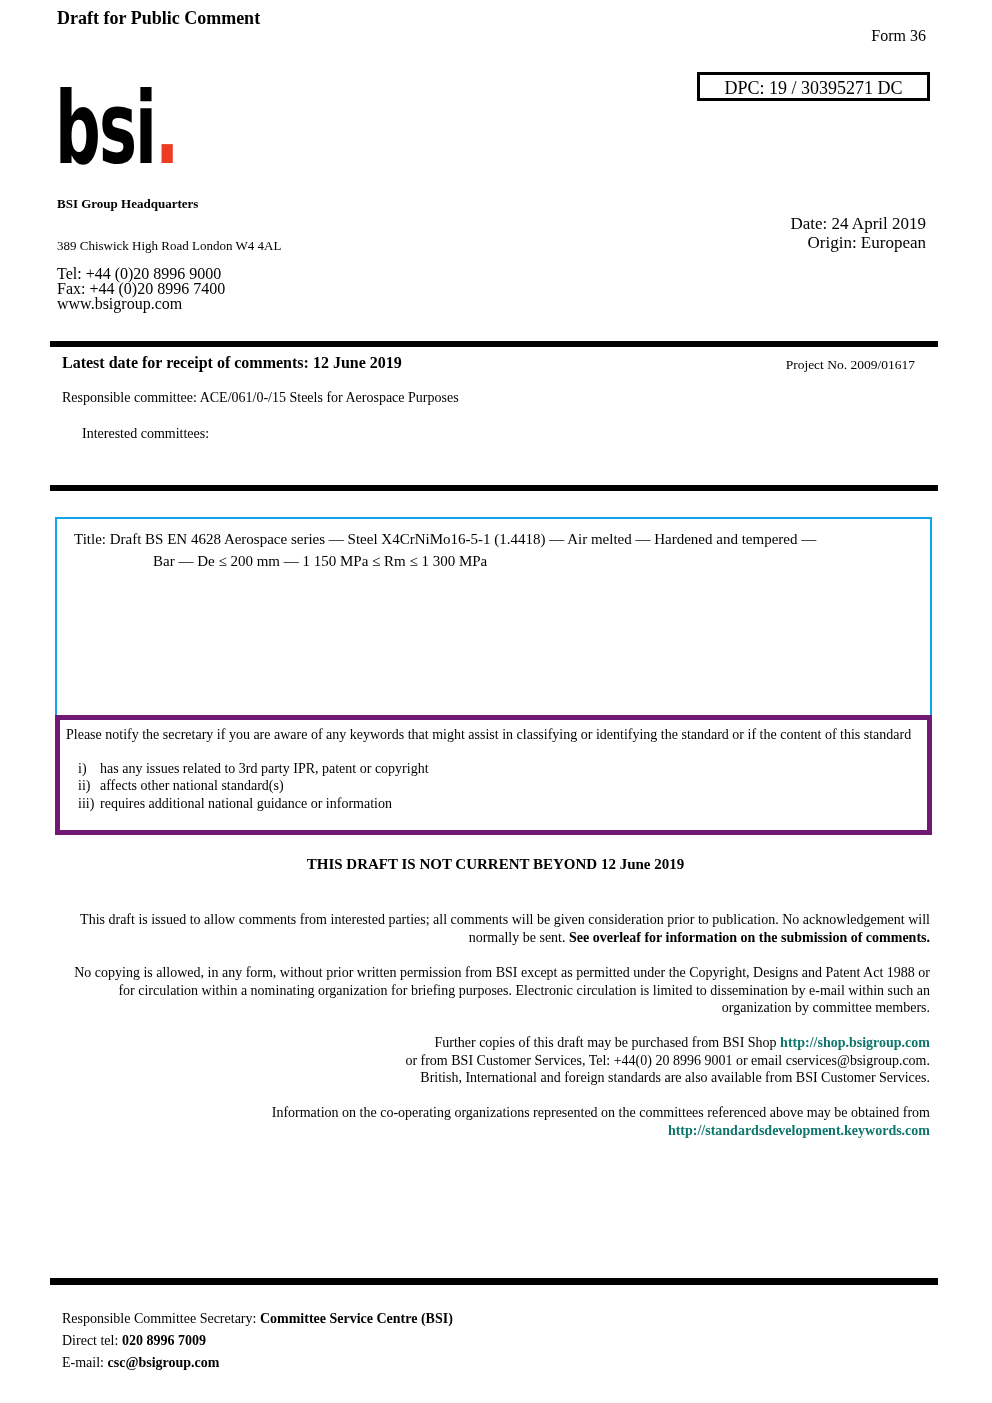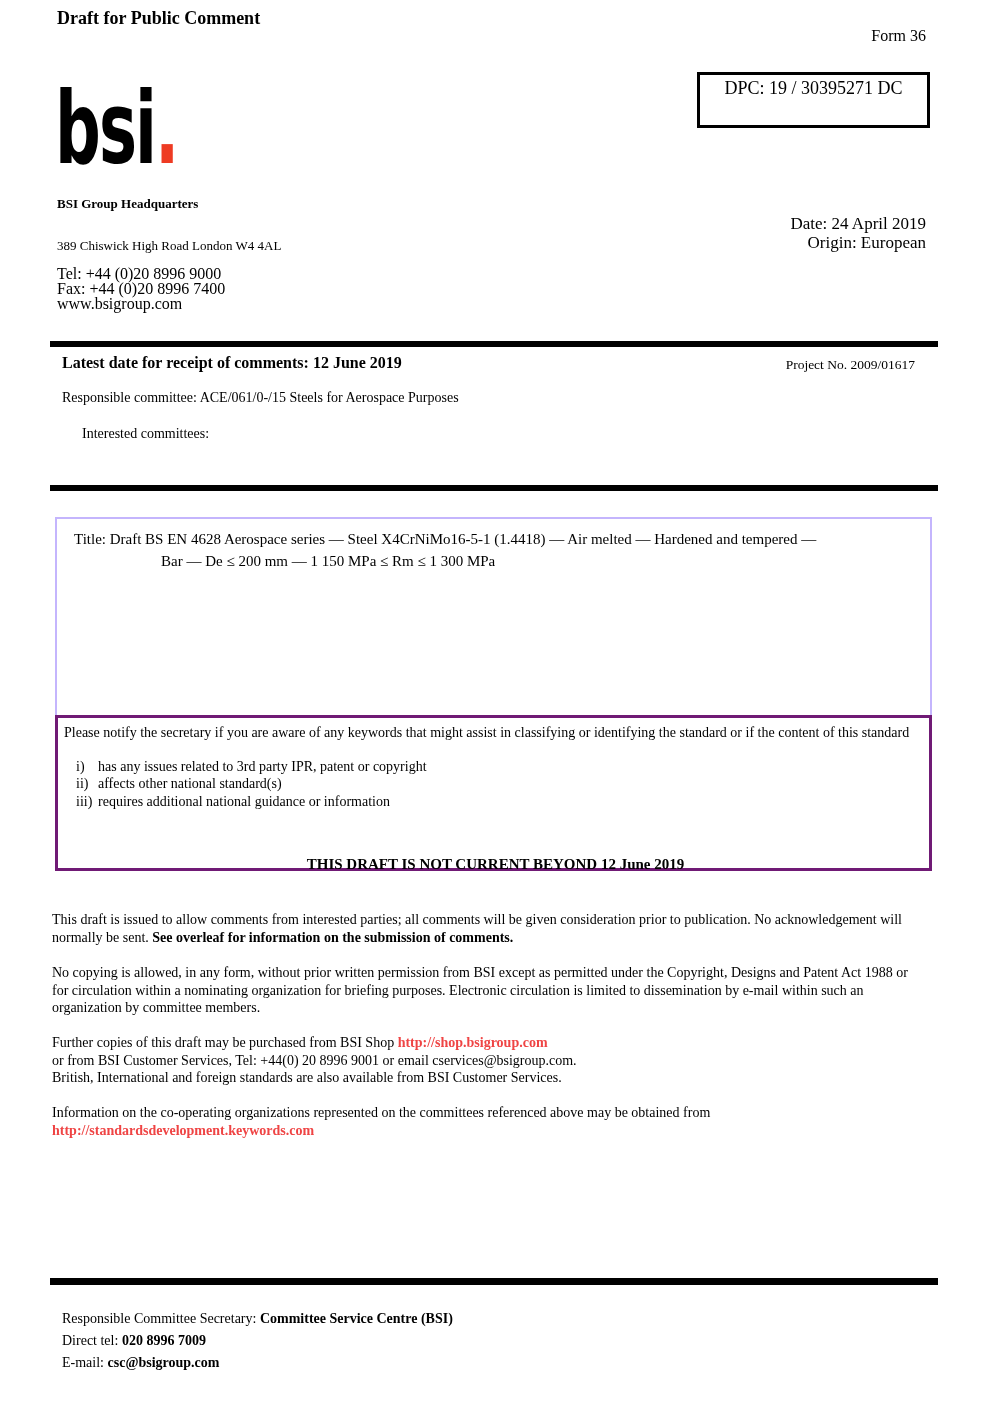--- a/index.html
+++ b/index.html
@@ -13,21 +13,21 @@
     font-family: "Liberation Serif", serif;
     color: #000;
     overflow: hidden;
   }
   .abs { position: absolute; }
 
   .draft-label { left: 57px; top: 8px; font-size: 18px; font-weight: bold; }
   .form-label  { right: 66px; top: 27px; font-size: 16px; }
 
   .dpc-box {
-    left: 697px; top: 72px; width: 233px; height: 56px;
+    left: 697px; top: 72px; width: 233px; height: 29px;
     border: 3px solid #000; text-align: center; padding-top: 3px;
     font-size: 18px;
   }
 
   .logo {
     left: 55px; top: 83px;
     font-family: "DejaVu Sans", sans-serif;
     font-weight: bold;
     font-size: 100px;
     line-height: 0.92;
@@ -49,47 +49,47 @@
   .rule-2 { top: 485px; height: 6px; }
   .rule-3 { top: 1278px; height: 7px; }
 
   .latest-date { left: 62px; top: 354px; font-size: 16px; font-weight: bold; }
   .project-no  { right: 77px; top: 357px; font-size: 13.5px; margin-left: 28px; }
   .resp-comm   { left: 62px; top: 390px; font-size: 14px; }
   .int-comm    { left: 62px; top: 426px; font-size: 14px; margin-left: 20px; }
 
   .title-box {
     left: 55px; top: 517px; width: 877px; height: 200px;
-    border: 2px solid #c4b5fd;
+    border: 2px solid #0ea5e9;
     font-size: 15px; line-height: 22px;
     padding-top: 9px;
   }
   .title-box .t-line1 { padding-left: 17px; white-space: nowrap; }
-  .title-box .t-line2 { padding-left: 96px; white-space: nowrap; margin-left: 8px; }
+  .title-box .t-line2 { padding-left: 96px; white-space: nowrap; }
 
   .notify-box {
-    left: 55px; top: 715px; width: 877px; height: 156px;
-    border: 3px solid #701a75;
+    left: 55px; top: 715px; width: 877px; height: 120px;
+    border: 5px solid #701a75;
     font-size: 14px; line-height: 17.5px;
     padding: 6px 6px 0 6px;
   }
   .notify-list { margin-top: 16px; }
   .notify-item { padding-left: 12px; }
   .notify-item .num { display: inline-block; min-width: 22px; }
 
   .warning { left: 57px; top: 854px; width: 877px; text-align: center;
              font-size: 15px; font-weight: bold; line-height: 20px; }
 
-  .para { left: 52px; width: 868px; font-size: 14px; line-height: 17.5px; }
+  .para { left: 62px; width: 868px; font-size: 14px; line-height: 17.5px; text-align: right; }
   .para-1 { top: 911px; }
   .para-2 { top: 964px; }
   .para-3 { top: 1034px; }
   .para-4 { top: 1104px; }
   .bold { font-weight: bold; }
-  a.doc-link, .doc-link { color: #ef4444; font-weight: bold; text-decoration: none; }
+  a.doc-link, .doc-link { color: #0f766e; font-weight: bold; text-decoration: none; }
 
   .footer { left: 62px; top: 1308px; font-size: 14px; line-height: 22px; }
 </style>
 </head>
 <body>
 
 <div class="page">
 
   <div class="abs draft-label">Draft for Public Comment</div>
   <div class="abs form-label">Form 36</div>

